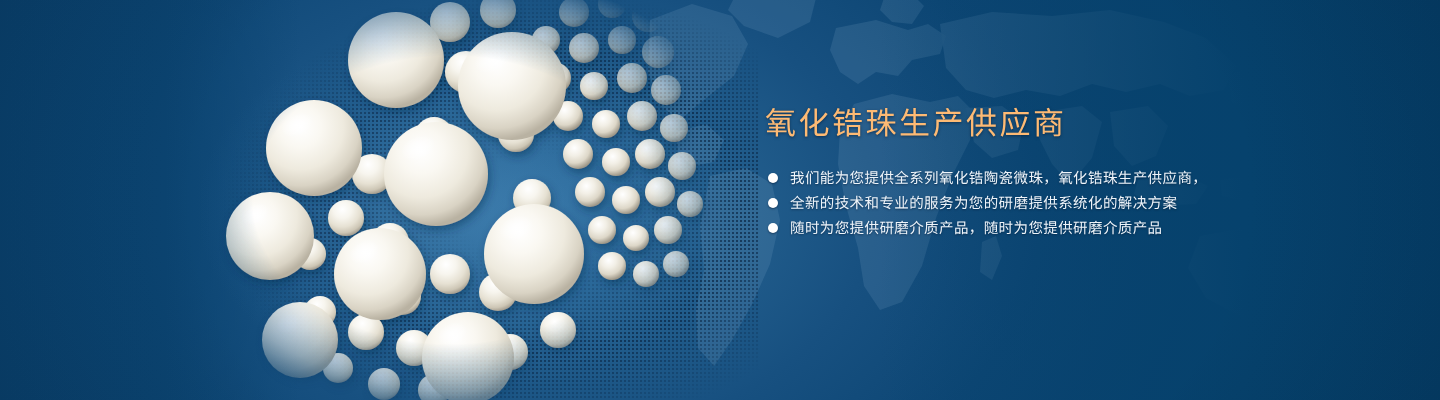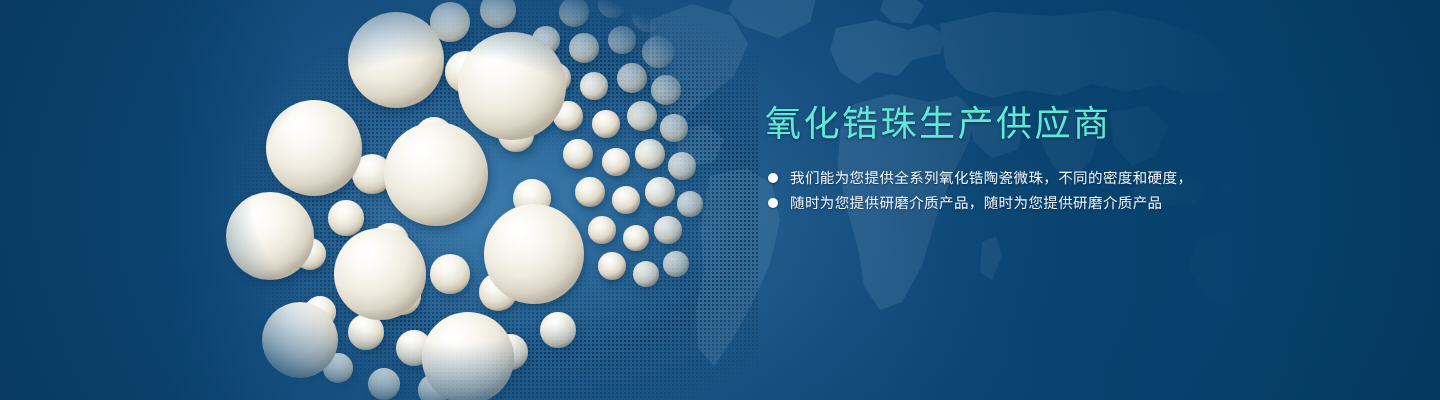--- a/index.html
+++ b/index.html
@@ -68,22 +68,22 @@
     position:absolute;left:200px;top:30px;width:520px;height:360px;
     background:radial-gradient(ellipse at 50% 50%, rgba(120,185,235,.22) 0%, rgba(70,140,200,.10) 45%, rgba(0,0,0,0) 72%);
     pointer-events:none;
   }
 
   
   .copy{
     position:absolute;left:763px;top:104px;width:620px;
   }
   .headline{
-    color:#5eead4;
-    font-size:36px;
+    color:#fdba74;
+    font-size:31px;
     line-height:40px;
     letter-spacing:2.5px;
     font-weight:400;
     margin:0 0 22px 2px;
     text-shadow:0 1px 3px rgba(0,18,40,.55);
     white-space:nowrap;
   }
   .bullets{list-style:none;margin:0;padding:0;}
   .bullet{
     position:relative;
@@ -284,23 +284,27 @@
   </div>
 
   <div class="copy">
 
     <h1 class="headline">氧化锆珠生产供应商</h1>
 
     <ul class="bullets">
 
       <li class="bullet">
         <span class="dot"></span>
-        <span class="ln">我们能为您提供全系列氧化锆陶瓷微珠，不同的密度和硬度，</span>
+        <span class="ln">我们能为您提供全系列氧化锆陶瓷微珠，氧化锆珠生产供应商，</span>
       </li>
 
+      <li class="bullet">
+        <span class="dot"></span>
+        <span class="ln">全新的技术和专业的服务为您的研磨提供系统化的解决方案</span>
+      </li>
 
       <li class="bullet">
         <span class="dot"></span>
         <span class="ln">随时为您提供研磨介质产品，随时为您提供研磨介质产品</span>
       </li>
 
     </ul>
   </div>
 
 </div>

